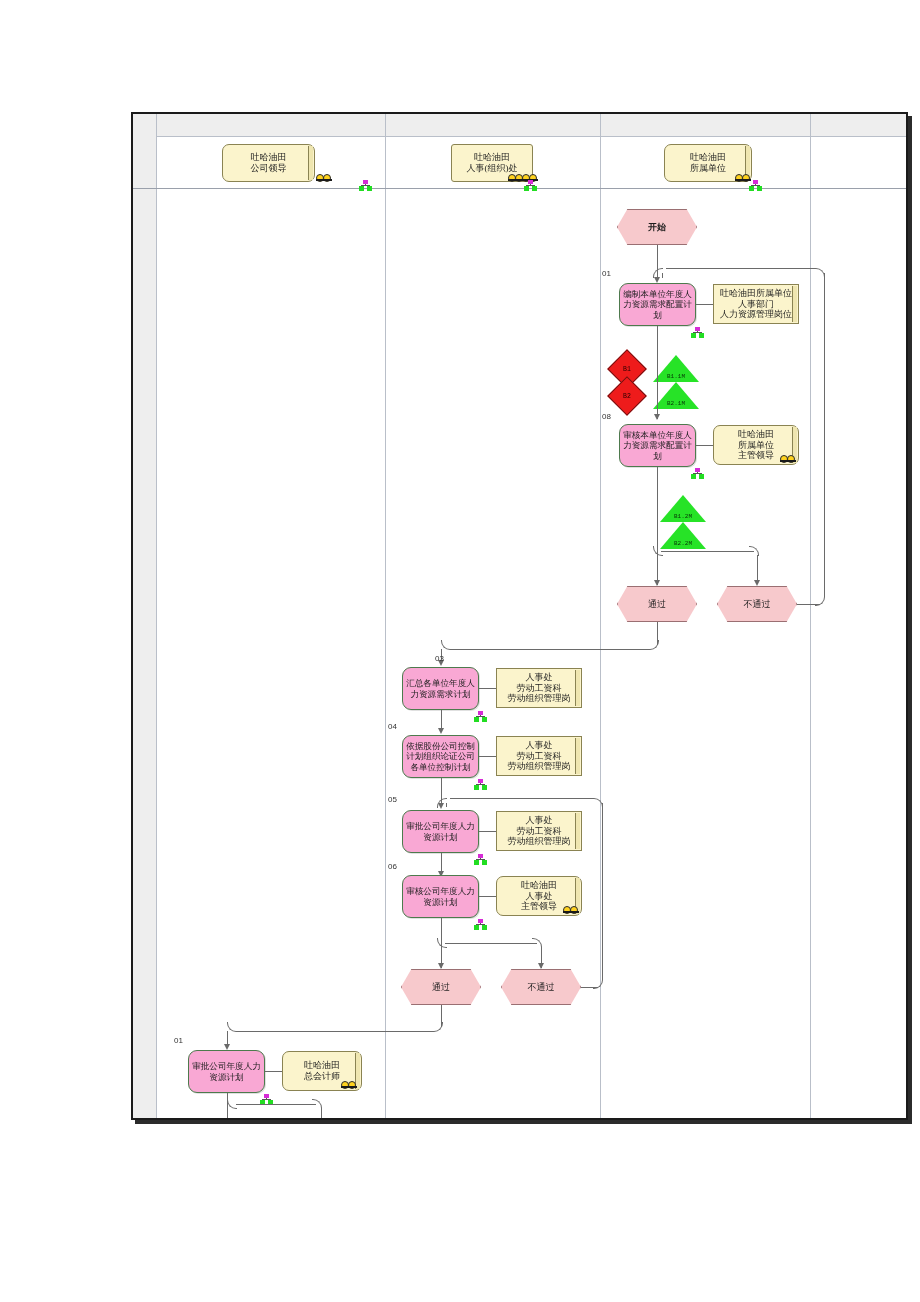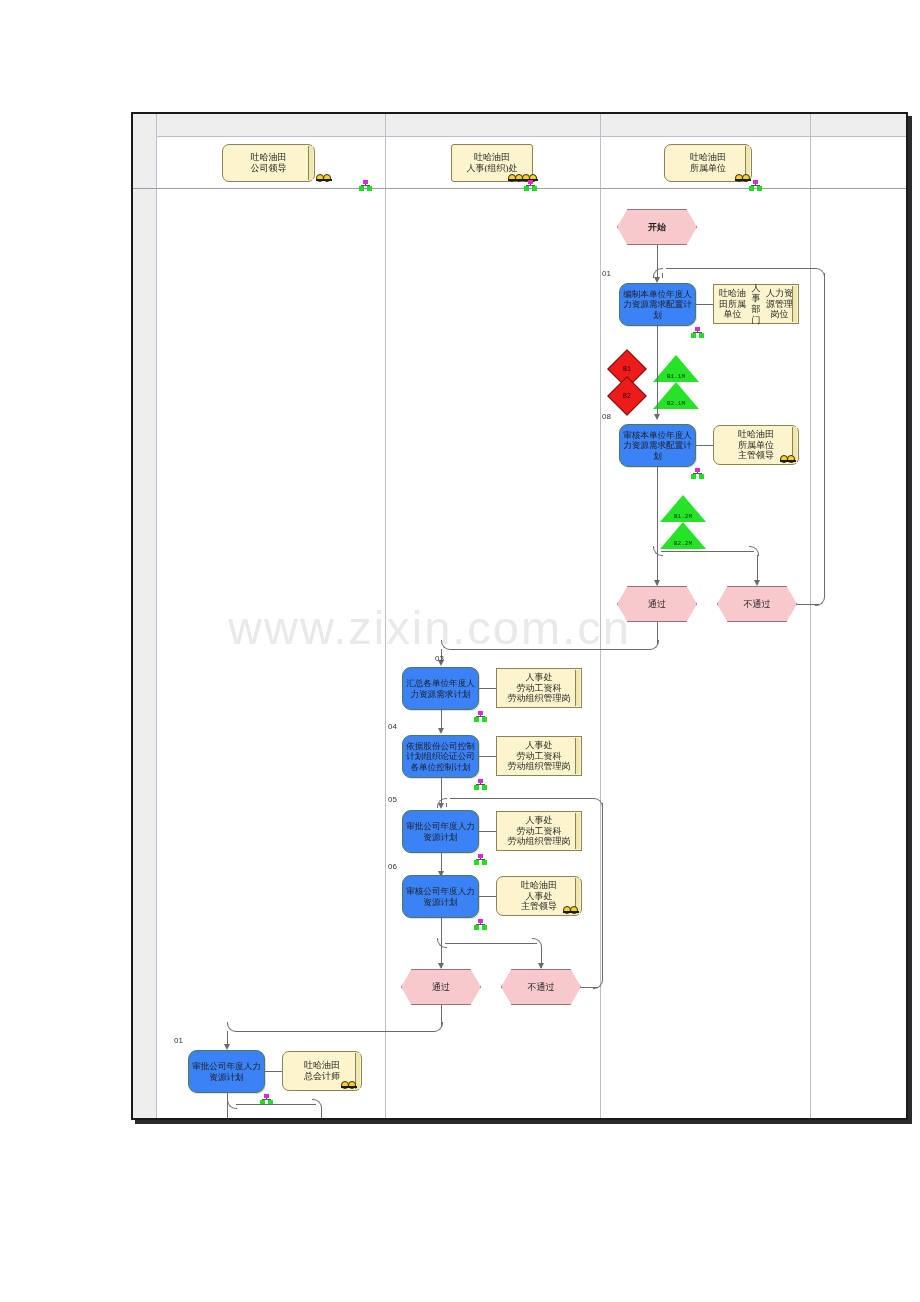--- a/index.html
+++ b/index.html
@@ -25,21 +25,21 @@
   .watermark{position:absolute;left:228px;top:600px;width:620px;
     font-family:"Liberation Sans","DejaVu Sans",sans-serif;
     font-size:47px;letter-spacing:2px;color:#e9e9ec;white-space:nowrap;
     user-select:none;}
 
   
   .node{position:absolute;box-sizing:border-box;display:flex;align-items:center;
         justify-content:center;text-align:center;line-height:1.18;}
 
   
-  .proc{background:#3b82f6;border:1px solid #4d7a4d;border-radius:9px;
+  .proc{background:#f9a8d4;border:1px solid #4d7a4d;border-radius:9px;
         font-size:8.6px;color:#1d1d1d;padding:2px 3px;
         box-shadow:1px 1px 0 rgba(0,0,0,.12);}
 
   
   .role{background:#fbf4cc;border:1px solid #8a8352;font-size:9px;color:#1d1d1d;
         padding:2px 3px;}
   .role.flat{border-radius:0;}
   .role.round{border-radius:7px;}
   .role::after{content:"";position:absolute;top:1px;right:1px;bottom:1px;width:4px;
         background:#efe6b0;border-left:1px solid #8a8352;}
@@ -114,21 +114,20 @@
   <div class="band-top"></div>
   <div class="band-left"></div>
 
   <div class="vrule" style="left:156px;top:114px;height:1004px;"></div>
   <div class="vrule" style="left:385px;top:114px;height:1004px;"></div>
   <div class="vrule" style="left:600px;top:114px;height:1004px;"></div>
   <div class="vrule" style="left:810px;top:114px;height:1004px;"></div>
   <div class="hrule" style="left:156px;top:136px;width:750px;"></div>
   <div class="hrule-dark" style="left:133px;top:188px;width:773px;"></div>
 
-  <div class="watermark">www.zixin.com.cn</div>
 
   <div class="node role round" style="left:222px;top:144px;width:93px;height:38px;flex-direction:column;">
     <span>吐哈油田</span>
     <span>公司领导</span>
   </div>
   <div class="people" style="left:316px;top:172px;">
     <b class="a"></b>
       <b class="b"></b>
       <span class="base"></span>
   </div>
@@ -181,21 +180,21 @@
       <div class="lbl">开始</div>
   </div>
   <div class="ln lnv" style="left:657px;top:245px;height:33px;"></div>
   <div class="arrow" style="left:653.5px;top:277px;"></div>
 
   <div class="stepno" style="left:602px;top:269px;">01</div>
   <div class="node proc" style="left:619px;top:283px;width:77px;height:43px;">
     <span>编制本单位年度人力资源需求配置计划</span>
   </div>
   <div class="ln lnh" style="left:696px;top:304px;width:17px;"></div>
-  <div class="node role flat" style="left:713px;top:284px;width:86px;height:40px;flex-direction:row;">
+  <div class="node role flat" style="left:713px;top:284px;width:86px;height:40px;flex-direction:column;">
     <span>吐哈油田所属单位</span>
     <span>人事部门</span>
     <span>人力资源管理岗位</span>
   </div>
   <div class="orgicon" style="left:691px;top:327px;">
     <i class="bar"></i>
       <i class="stem"></i>
       <i class="top"></i>
       <i class="l"></i>
       <i class="r"></i>

